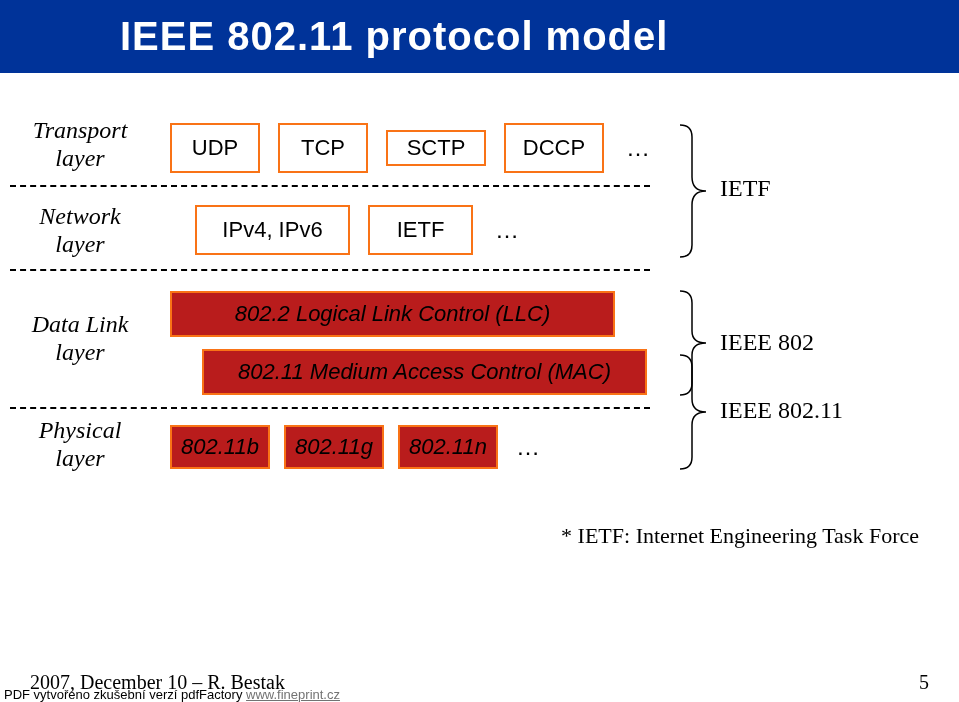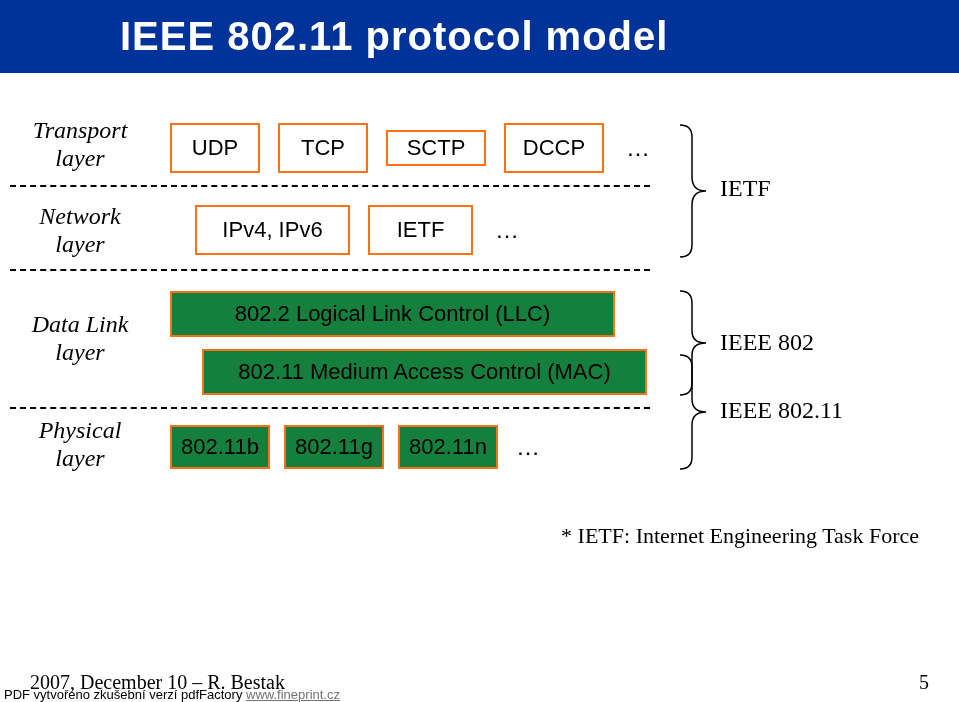--- a/index.html
+++ b/index.html
@@ -49,21 +49,21 @@
   .box {
     border: 2px solid #f97316;
     font-family: Arial, sans-serif;
     font-size: 22px;
     text-align: center;
     display: flex;
     align-items: center;
     justify-content: center;
   }
   .box-white { background: #fff; }
-  .box-teal  { background: #15803d; }
+  .box-teal  { background: #b91c1c; font-style: italic; }
   .ellipsis {
     font-family: Arial, sans-serif;
     font-size: 24px;
     margin-left: 4px;
   }
   .divider {
     position: absolute;
     border-top: 2px dashed #000;
     left: 10px;
   }

